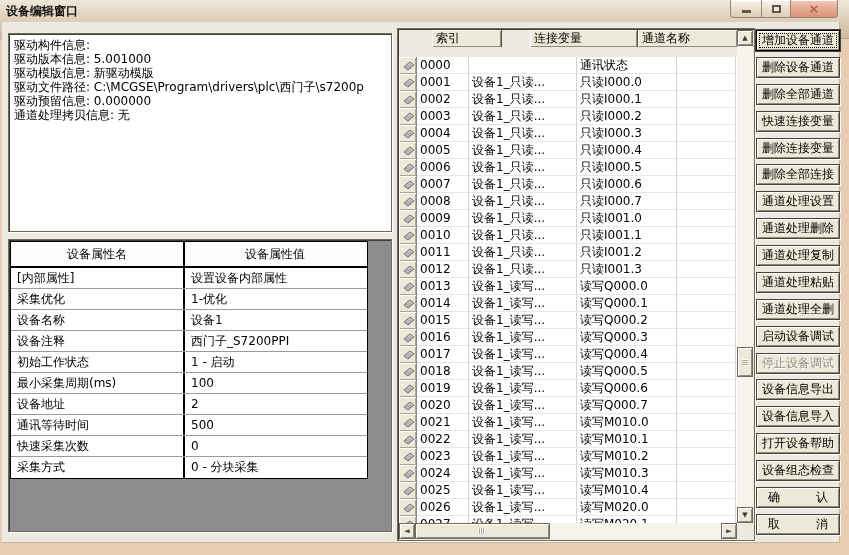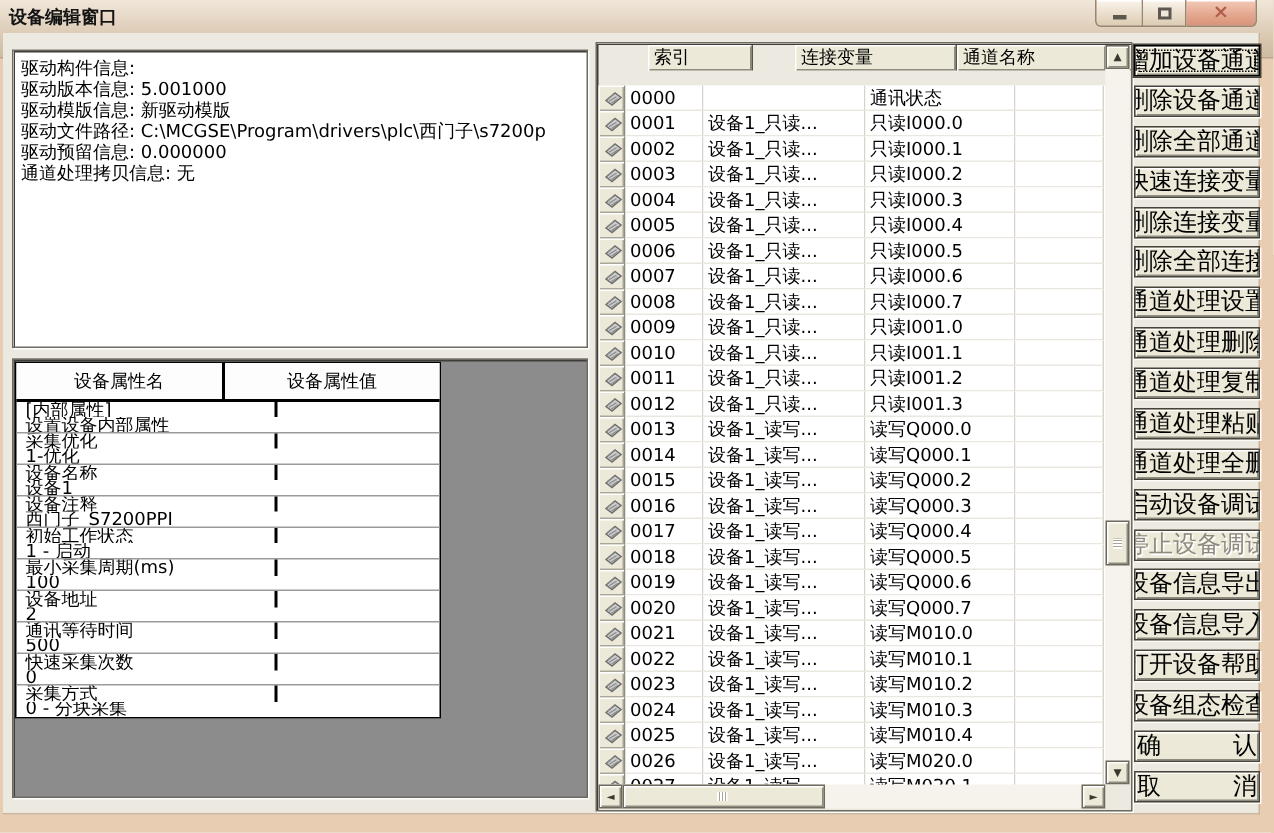--- a/index.html
+++ b/index.html
@@ -47,29 +47,29 @@
     position:absolute;
     border:1px solid #6e6a60;
     box-shadow:inset 1px 1px 0 #3f3d38, 1px 1px 0 #ffffff;
     background:#fff;
   }
   
   .info-box { left:6px; top:11px; width:384px; height:199px; padding:4px 5px; overflow:hidden; }
   .info-line { line-height:14px; white-space:nowrap; overflow:hidden; }
   
   .prop-panel { left:6px; top:217px; width:384px; height:293px; background:#8c8c8c; padding:1px; }
-  .prop-table { width:284px; background:#fff; border:1px solid #000; }
+  .prop-table { width:358px; background:#fff; border:1px solid #000; }
   .prop-hrow { display:flex; height:26px; border-bottom:2px solid #000; }
   .prop-hcell {
     display:flex; align-items:center; justify-content:center;
     background:#fdfdfd; overflow:hidden;
   }
   .prop-hcell.c1 { width:174px; border-right:2px solid #000; }
   .prop-hcell.c2 { width:180px; }
-  .prop-row { display:flex; height:21px; border-bottom:1px solid #9b9b9b;flex-direction:column; }
+  .prop-row { display:flex; height:21px; border-bottom:1px solid #9b9b9b; }
   .prop-row:last-child { border-bottom:none; }
   .prop-cell { display:flex; align-items:center; padding:0 6px; overflow:hidden; white-space:nowrap; }
   .prop-cell.c1 { width:174px; border-right:2px solid #000; }
   .prop-cell.c2 { width:180px; }
   
   .grid-panel { left:395px; top:6px; width:358px; height:513px; background:#ece9e1; overflow:hidden; }
   .grid-header { position:absolute; left:1px; top:1px; height:17px; display:flex;padding-left:33px; }
   .ghcell {
     background:#ece9d8; border-right:1px solid #575349;
     box-shadow:inset 1px 1px 0 #fff, inset -1px -1px 0 #8f8b80;
@@ -133,21 +133,21 @@
   
   .btncol {
     position:absolute; left:754px; top:8px; width:84px; height:505px;
     display:flex; flex-direction:column; justify-content:space-between;
   }
   .abtn {
     height:21px; width:84px;
     background:#ece9d8;
     border:1px solid #46433b;
     box-shadow:inset 1px 1px 0 #fff, inset -1px -1px 0 #8f8b80, 1px 1px 0 #fdfcf8;
-    font-size:16px; color:#000;
+    font-size:12px; color:#000;
     display:flex; align-items:center; justify-content:center;
     white-space:pre; overflow:hidden; cursor:default;
     font-family:"DejaVu Sans", sans-serif;
   }
   .abtn.focused { border:1px solid #000; outline:1px dotted #000; outline-offset:-4px; box-shadow:inset 1px 1px 0 #fff, inset -1px -1px 0 #8f8b80, 0 0 0 1px #46433b; }
   .abtn.disabled { color:#8e8a80; text-shadow:1px 1px 0 #ffffff; }
   .abtn.spread { justify-content:center; }
 </style>
 </head>
 <body>

